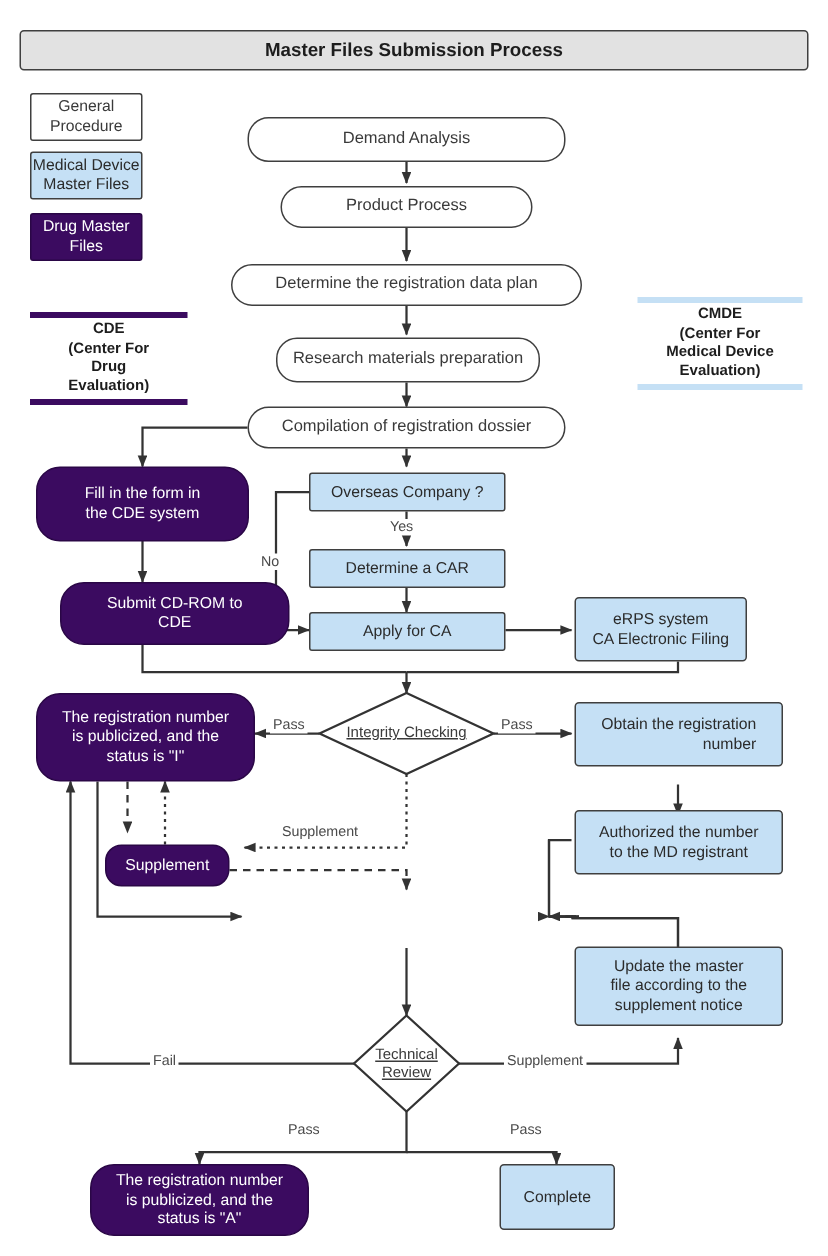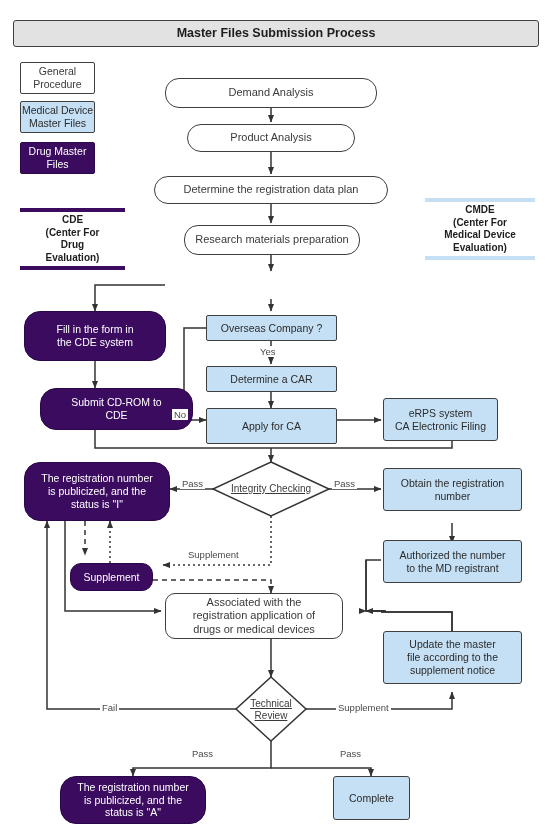--- a/index.html
+++ b/index.html
@@ -162,75 +162,73 @@
       <span>CMDE</span><br>
       <span style="white-space:pre-line">(Center For
 Medical Device
 Evaluation)</span>
     </div>
     <div class="bar" style="background:#c5e0f5"></div>
   </div>
 
   <div class="node n-white" style="left:165px;top:78px;width:212px;height:30px;">Demand Analysis</div>
 
-  <div class="node n-white" style="left:187px;top:124px;width:168px;height:28px;">Product Analysis</div>
+  <div class="node n-white" style="left:187px;top:124px;width:168px;height:28px;">Product Process</div>
 
   <div class="node n-white" style="left:154px;top:176px;width:234px;height:28px;">Determine the registration data plan</div>
 
   <div class="node n-white" style="left:184px;top:225px;width:176px;height:30px;">Research materials preparation</div>
 
+  <div class="node n-white" style="left:165px;top:271px;width:212px;height:28px;">Compilation of registration dossier</div>
 
   <div class="node n-purple" style="left:24px;top:311px;width:142px;height:50px;white-space:pre-line;">Fill in the form in
 the CDE system</div>
 
   <div class="node n-purple" style="left:40px;top:388px;width:153px;height:42px;white-space:pre-line;">Submit CD-ROM to
 CDE</div>
 
   <div class="node n-blue" style="left:206px;top:315px;width:131px;height:26px;text-align:right;">Overseas Company ?</div>
 
   <div class="node n-blue" style="left:206px;top:366px;width:131px;height:26px;">Determine a CAR</div>
 
-  <div class="node n-blue" style="left:206px;top:408px;width:131px;height:36px;">Apply for CA</div>
+  <div class="node n-blue" style="left:206px;top:408px;width:131px;height:26px;">Apply for CA</div>
 
   <div class="node n-blue-r" style="left:383px;top:398px;width:115px;height:43px;white-space:pre-line;">eRPS system
 CA Electronic Filing</div>
 
   <div class="diamond-text" style="left:213px;top:483px;width:116px;">Integrity Checking</div>
 
   <div class="node n-purple" style="left:24px;top:462px;width:146px;height:59px;white-space:pre-line;">The registration number
 is publicized, and the
 status is "I"</div>
 
-  <div class="node n-blue-r" style="left:383px;top:468px;width:139px;height:43px;white-space:pre-line;">Obtain the registration
+  <div class="node n-blue-r" style="left:383px;top:468px;width:139px;height:43px;white-space:pre-line;text-align:right;">Obtain the registration
 number</div>
 
   <div class="node n-purple-sm" style="left:70px;top:563px;width:83px;height:28px;">Supplement</div>
 
   <div class="node n-blue-r" style="left:383px;top:540px;width:139px;height:43px;white-space:pre-line;">Authorized the number
 to the MD registrant</div>
 
-  <div class="node n-white" style="left:165px;top:593px;width:178px;height:46px;white-space:pre-line;border-radius:10px;">Associated with the
-registration application of
-drugs or medical devices</div>
 
   <div class="node n-blue-r" style="left:383px;top:631px;width:139px;height:53px;white-space:pre-line;">Update the master
 file according to the
 supplement notice</div>
 
   <div class="diamond-text" style="left:236px;top:698px;width:70px;white-space:pre-line;">Technical
 Review</div>
 
   <div class="node n-purple" style="left:60px;top:776px;width:146px;height:48px;white-space:pre-line;">The registration number
 is publicized, and the
 status is "A"</div>
 
   <div class="node n-blue-r" style="left:333px;top:776px;width:77px;height:44px;">Complete</div>
 
   <div class="elabel" style="left:258px;top:346px;">Yes</div>
-  <div class="elabel" style="left:172px;top:369px;margin-top:40px;">No</div>
+  <div class="elabel" style="left:172px;top:369px;">No</div>
   <div class="elabel" style="left:180px;top:478px;">Pass</div>
   <div class="elabel" style="left:332px;top:478px;">Pass</div>
   <div class="elabel" style="left:186px;top:549px;">Supplement</div>
   <div class="elabel" style="left:100px;top:702px;">Fail</div>
   <div class="elabel" style="left:336px;top:702px;">Supplement</div>
   <div class="elabel" style="left:190px;top:748px;">Pass</div>
   <div class="elabel" style="left:338px;top:748px;">Pass</div>
 
 </div>
 

